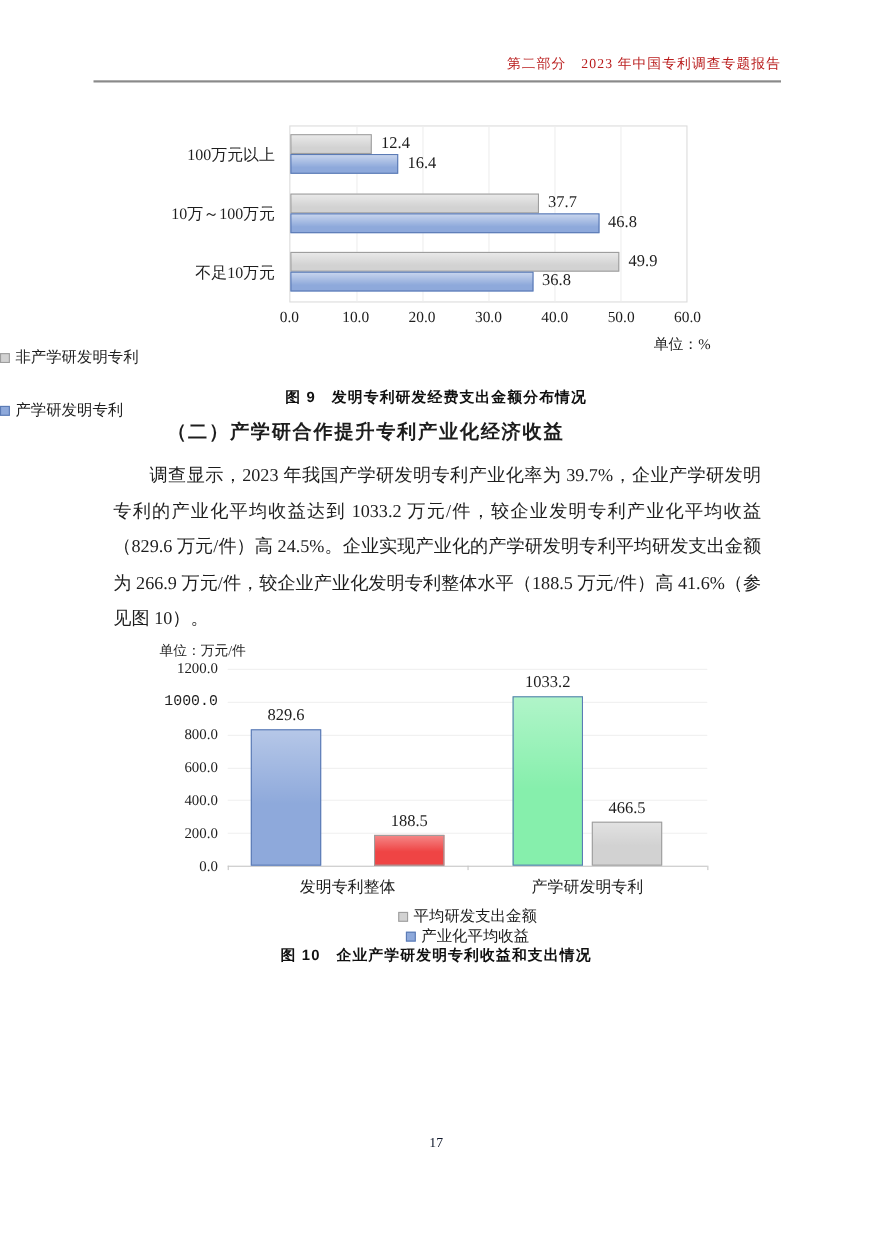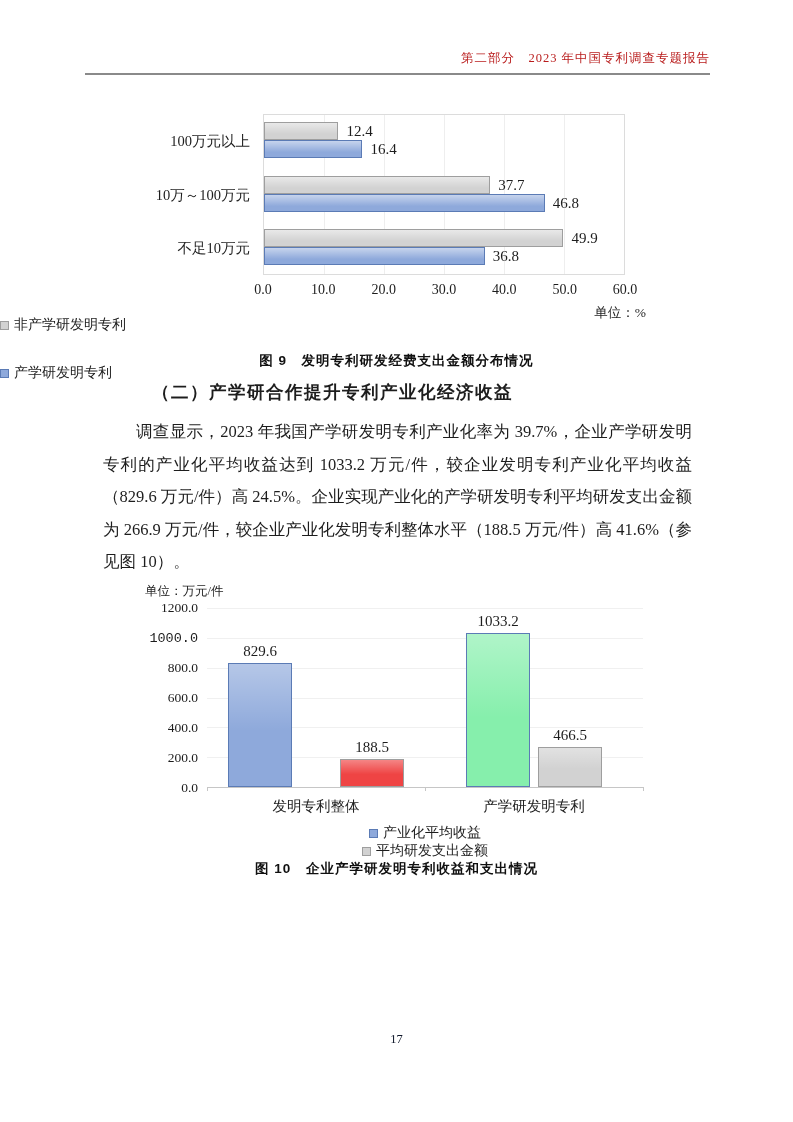--- a/index.html
+++ b/index.html
@@ -171,28 +171,28 @@
           </div>
         </div>
       </div>
     <div class="vcats" id="vcats">
         <div class="vcat">发明专利整体</div>
         <div class="vcat">产学研发明专利</div>
       </div>
     <div class="legend lg-v" id="legend-1">
         <div class="lg-half">
           <div class="lg-item">
-            <span class="lg-swatch" style="background: rgb(142, 169, 219); border-color: rgb(91, 123, 181);"></span>
-            <span>产业化平均收益</span>
+            <span class="lg-swatch" style="background: rgb(210, 210, 210); border-color: rgb(158, 158, 158);"></span>
+            <span>平均研发支出金额</span>
           </div>
         </div>
         <div class="lg-half">
           <div class="lg-item">
-            <span class="lg-swatch" style="background: rgb(210, 210, 210); border-color: rgb(158, 158, 158);"></span>
-            <span>平均研发支出金额</span>
+            <span class="lg-swatch" style="background: rgb(142, 169, 219); border-color: rgb(91, 123, 181);"></span>
+            <span>产业化平均收益</span>
           </div>
         </div>
       </div>
     <div class="caption cap10">图 10　企业产学研发明专利收益和支出情况</div>
   </section>
 
   <div class="pageno">17</div>
 </div>
 
 </body></html>

